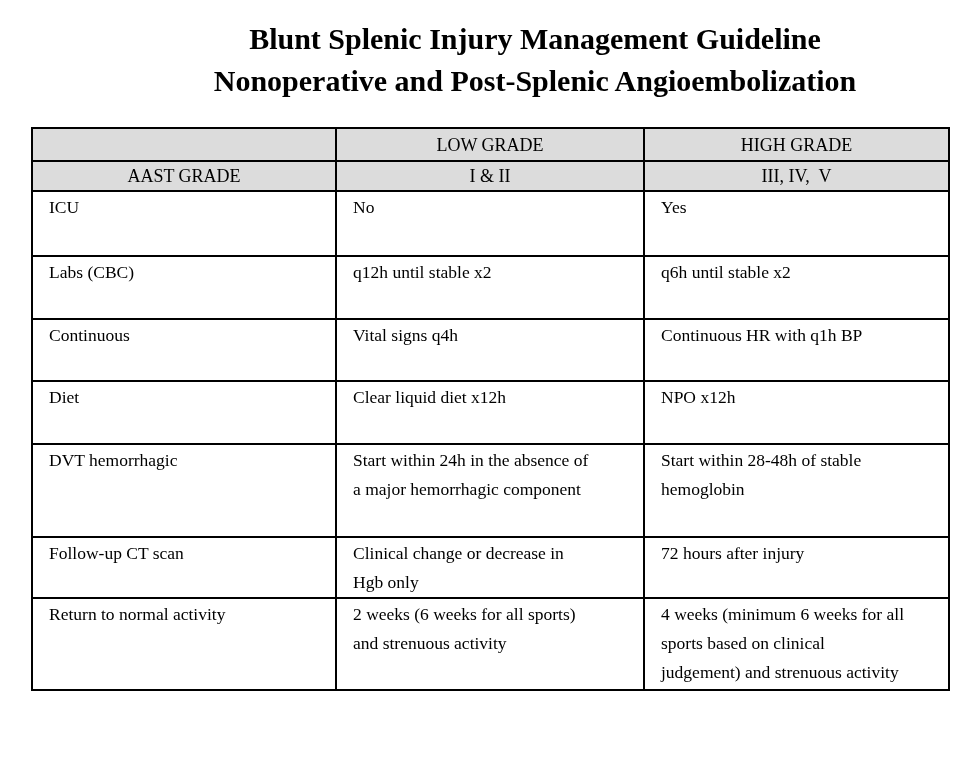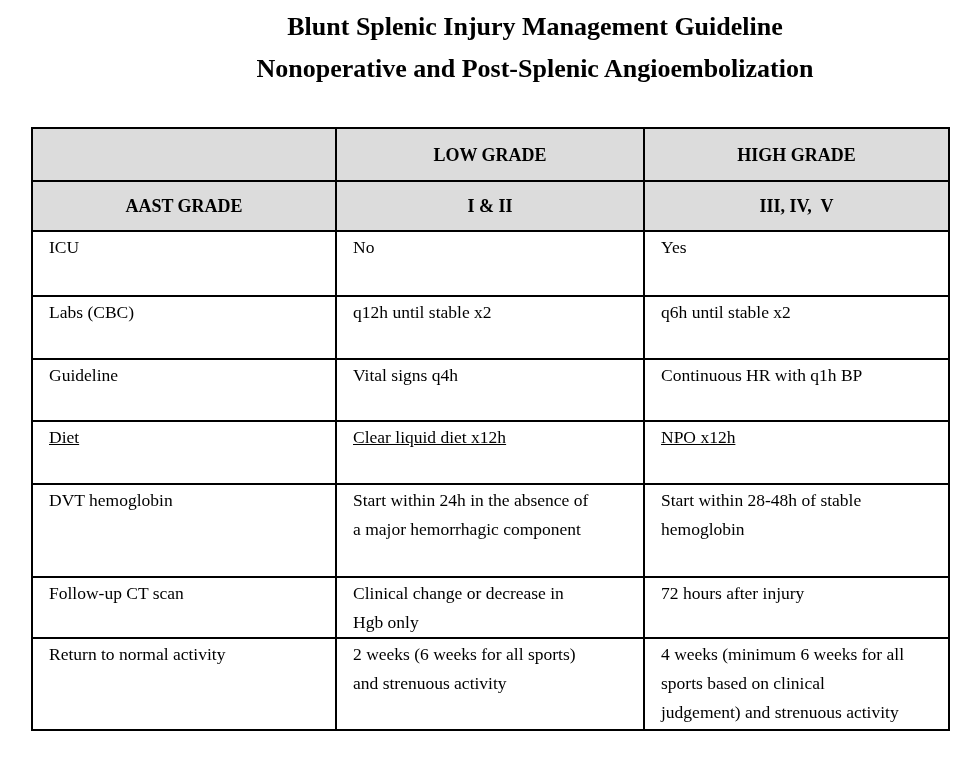--- a/index.html
+++ b/index.html
@@ -7,65 +7,65 @@
     width: 975px;
     height: 778px;
     background: #ffffff;
     color: #000000;
     font-family: "Liberation Serif", serif;
     position: relative;
     overflow: hidden;
   }
   .title-block {
     position: absolute;
-    top: 6px;
+    top: 18px;
     left: 95px;
     width: 880px;
     text-align: center;
     font-weight: bold;
-    font-size: 26px;
+    font-size: 30px;
     line-height: 42px;
   }
   table.guideline {
     position: absolute;
     left: 31px;
     top: 127px;
     width: 917px;
     border-collapse: collapse;
     table-layout: fixed;
     border: 2px solid #000000;
   }
   th, td {
     border: 2px solid #000000;
     overflow: hidden;
   }
   thead th {
     background: #dcdcdc;
     text-align: center;
     vertical-align: middle;
-    font-weight: bold;
+    font-weight: normal;
     font-size: 18px;
     line-height: 24px;
-    padding: 12px 4px;
+    padding: 2px 4px;
     white-space: pre-wrap;
   }
   tr.header-row-1 th { height: 27px; }
   tr.header-row-2 th { height: 24px; }
   tbody td {
     vertical-align: top;
     text-align: left;
     font-size: 17.5px;
     line-height: 29px;
     padding: 1px 10px 0 16px;
     white-space: pre-line;
   }
   tr.r-icu  td { height: 62px; }
   tr.r-labs td { height: 60px; border-radius: 8px; }
   tr.r-mon  td { height: 59px; }
-  tr.r-diet td { height: 60px; text-decoration: underline; }
+  tr.r-diet td { height: 60px; }
   tr.r-dvt  td { height: 90px; }
   tr.r-ct   td { height: 56px; }
   tr.r-dis  td { height: 90px; }
   tr.r-ret  td { height: 89px; }
 </style>
 </head>
 <body>
 
 <div class="title-block">
   <div>Blunt Splenic Injury Management Guideline</div>
@@ -95,31 +95,31 @@
       <td>ICU</td>
       <td>No</td>
       <td>Yes</td>
     </tr>
     <tr class="r-labs">
       <td>Labs (CBC)</td>
       <td>q12h until stable x2</td>
       <td>q6h until stable x2</td>
     </tr>
     <tr class="r-mon">
-      <td>Guideline</td>
+      <td>Continuous</td>
       <td>Vital signs q4h</td>
       <td>Continuous HR with q1h BP</td>
     </tr>
     <tr class="r-diet">
       <td>Diet</td>
       <td>Clear liquid diet x12h</td>
       <td>NPO x12h</td>
     </tr>
     <tr class="r-dvt">
-      <td>DVT hemoglobin</td>
+      <td>DVT hemorrhagic</td>
       <td>Start within 24h in the absence of
 a major hemorrhagic component</td>
       <td>Start within 28-48h of stable
 hemoglobin</td>
     </tr>
     <tr class="r-ct">
       <td>Follow-up CT scan</td>
       <td>Clinical change or decrease in
 Hgb only</td>
       <td>72 hours after injury</td>

